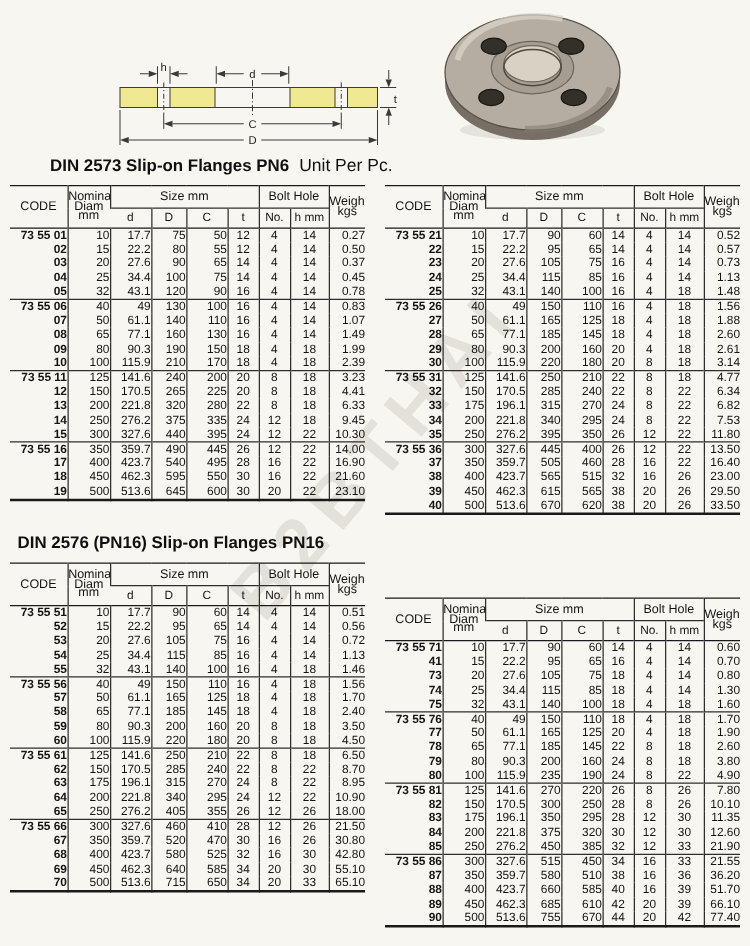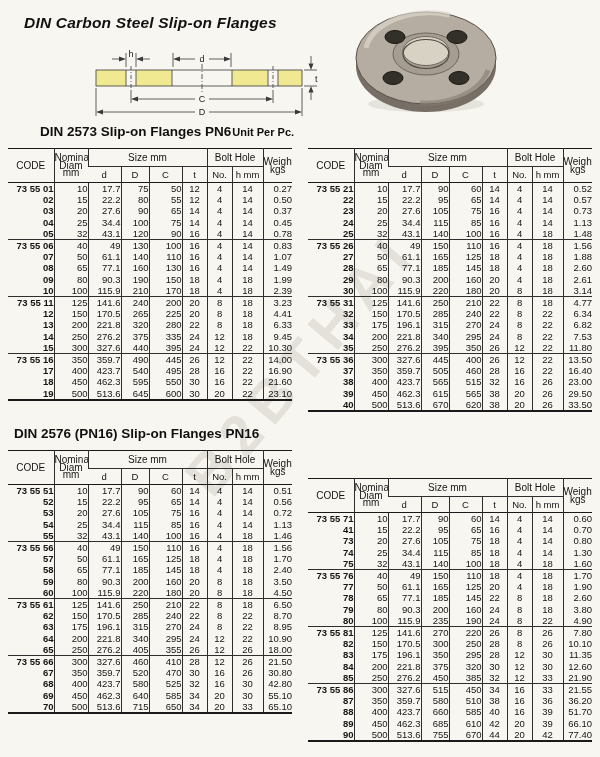--- a/index.html
+++ b/index.html
@@ -19,21 +19,21 @@
     font-size:58px;font-weight:bold;letter-spacing:10px;
     color:rgba(150,145,135,0.20);pointer-events:none;z-index:1;
   }
   .diagram{position:absolute;left:84px;top:46px;z-index:2;}
   .photo{position:absolute;left:350px;top:4px;z-index:2;}
 
   .tbl-title{
     position:absolute;font-size:13.5px;font-weight:bold;color:#101010;
     white-space:nowrap;z-index:2;
   }
-  .tbl-note{font-size:11px;font-weight:bold;margin-left:1px;}
+  .tbl-note{font-size:14px;font-weight:normal;margin-left:8px;}
 
   table.tbl{
     position:absolute;border-collapse:collapse;table-layout:fixed;width:284px;
     font-size:9.5px;color:#141414;z-index:2;
     border-top:1.5px solid #1a1a1a;border-bottom:2.2px solid #1a1a1a;
   }
   table.tbl th, table.tbl td{
     border-left:1px solid #2e2e2e;padding:0;overflow:hidden;white-space:nowrap;
   }
   table.tbl th:first-child, table.tbl td:first-child{border-left:none;}
@@ -66,21 +66,20 @@
   .dimtxt{font-size:9px;fill:#222;font-family:"Liberation Sans",sans-serif;}
   .ah{fill:#3a3a3a;stroke:none;}
 </style>
 </head>
 <body>
 
 <div class="page">
 
   <div class="watermark">B2BTHAI</div>
 
-  <div class="page-title">DIN Carbon Steel Slip-on Flanges</div>
 
   <svg class="diagram" width="240" height="78" viewBox="0 0 240 78">
 
     <rect x="12" y="24" width="30" height="16" fill="#f0e992"></rect>
     <rect x="52" y="24" width="36" height="16" fill="#f0e992"></rect>
     <rect x="148" y="24" width="36" height="16" fill="#f0e992"></rect>
     <rect x="194" y="24" width="24" height="16" fill="#f0e992"></rect>
 
     <rect x="12" y="24" width="206" height="16" class="dim"></rect>
     <line x1="42" y1="24" x2="42" y2="40" class="dim"></line>

